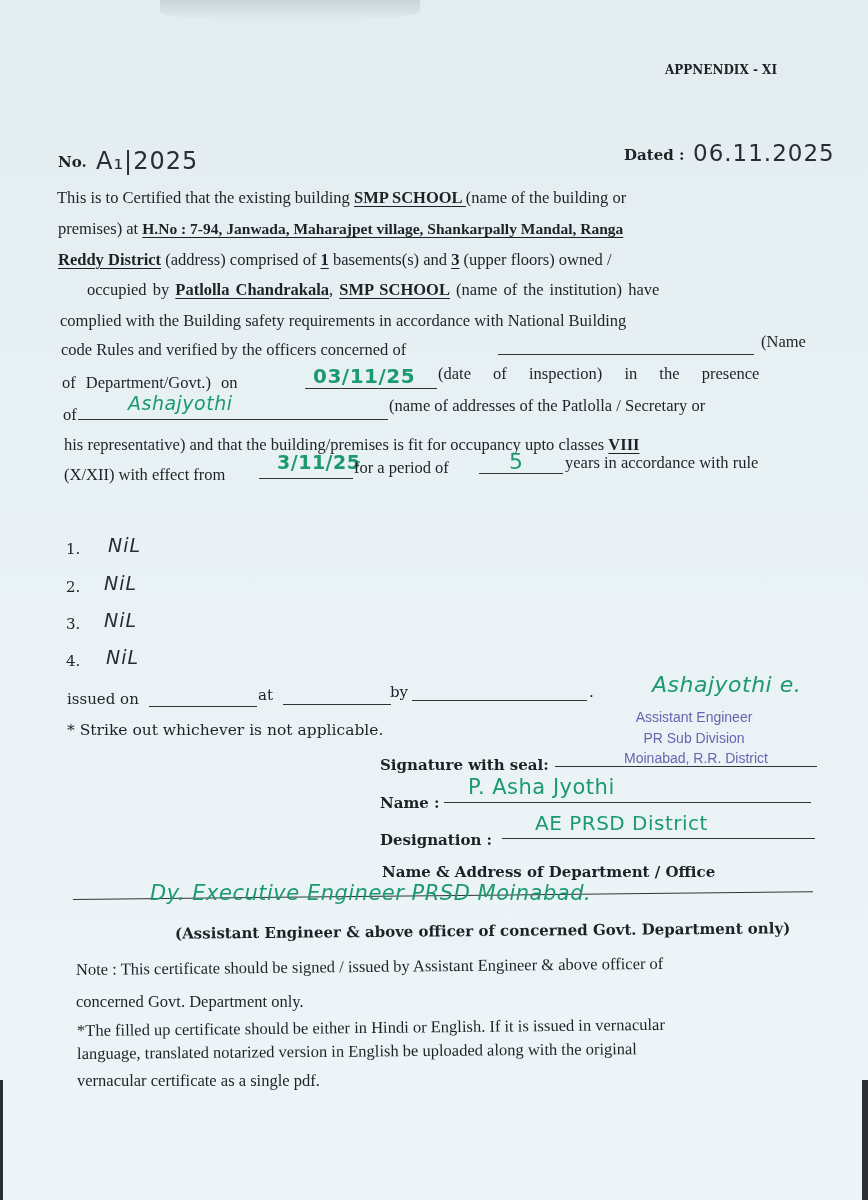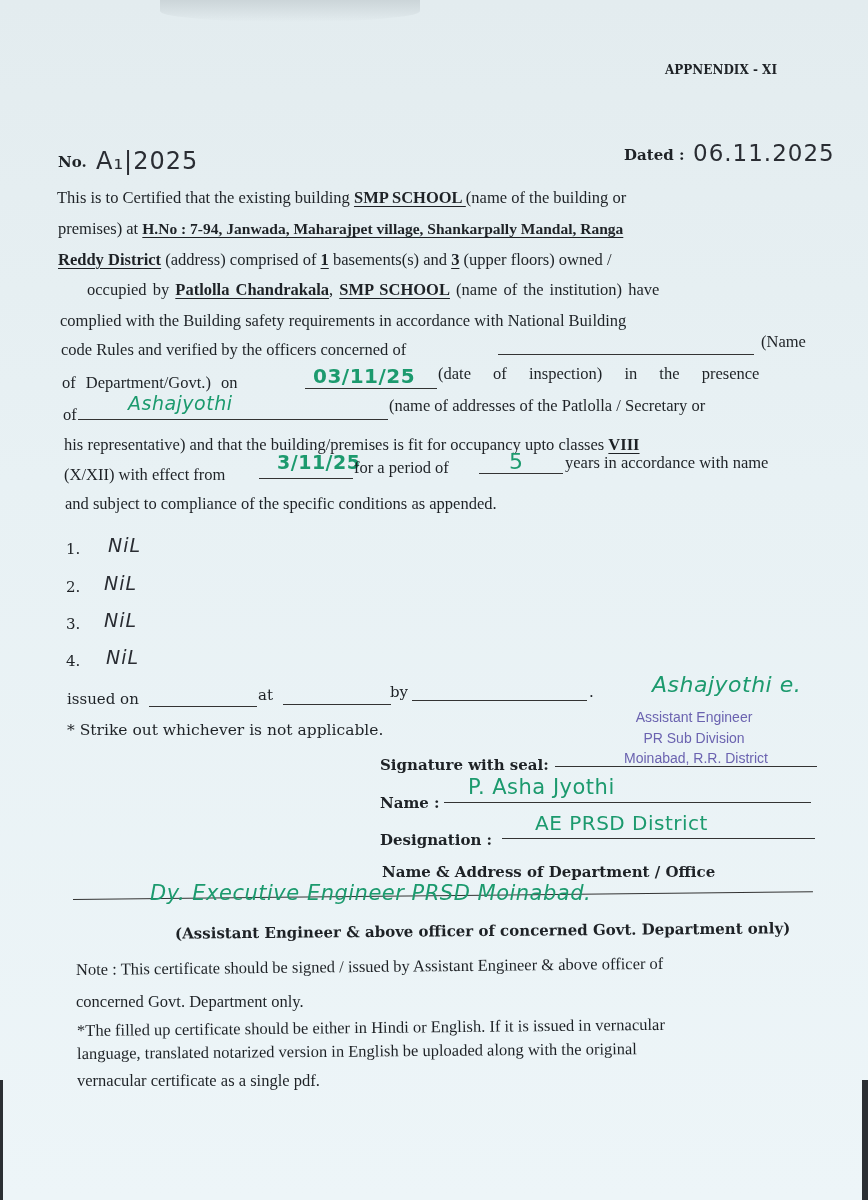--- a/index.html
+++ b/index.html
@@ -87,23 +87,22 @@
   <div class="abs ld" style="left:64px; top:435px;">
     <span>his representative) and that the building/premises is fit for occupancy upto classes </span><span class="bold u">VIII</span>
   </div>
 
   <div class="abs ld" style="left:64px; top:465px;">(X/XII) with effect from</div>
   <div class="line" style="left:259px; top:478px; width:94px;"></div>
   <div class="abs hand" style="left:277px; top:451px; font-size:19px; font-style:normal; font-weight:bold;">3/11/25</div>
   <div class="abs ld" style="left:354px; top:458px;">for a period of</div>
   <div class="line" style="left:479px; top:473px; width:84px;"></div>
   <div class="abs hand" style="left:509px; top:449px; font-size:22px; font-style:normal;">5</div>
-  <div class="abs ld" style="left:565px; top:453px;">years in accordance with name</div>
+  <div class="abs ld" style="left:565px; top:453px;">years in accordance with rule</div>
 
-  <div class="abs ld" style="left:65px; top:494px;">and subject to compliance of the specific conditions as appended.</div>
 
   <div class="abs" style="left:66px; top:540px; font-size:15px;">
     <span>1.</span>
     <span class="hand-black" style="position:absolute; left:42px; top:-6px; font-size:19px;">NiL</span>
   </div>
   <div class="abs" style="left:66px; top:578px; font-size:15px;">
     <span>2.</span>
     <span class="hand-black" style="position:absolute; left:38px; top:-6px; font-size:19px;">NiL</span>
   </div>
   <div class="abs" style="left:66px; top:615px; font-size:15px;">

